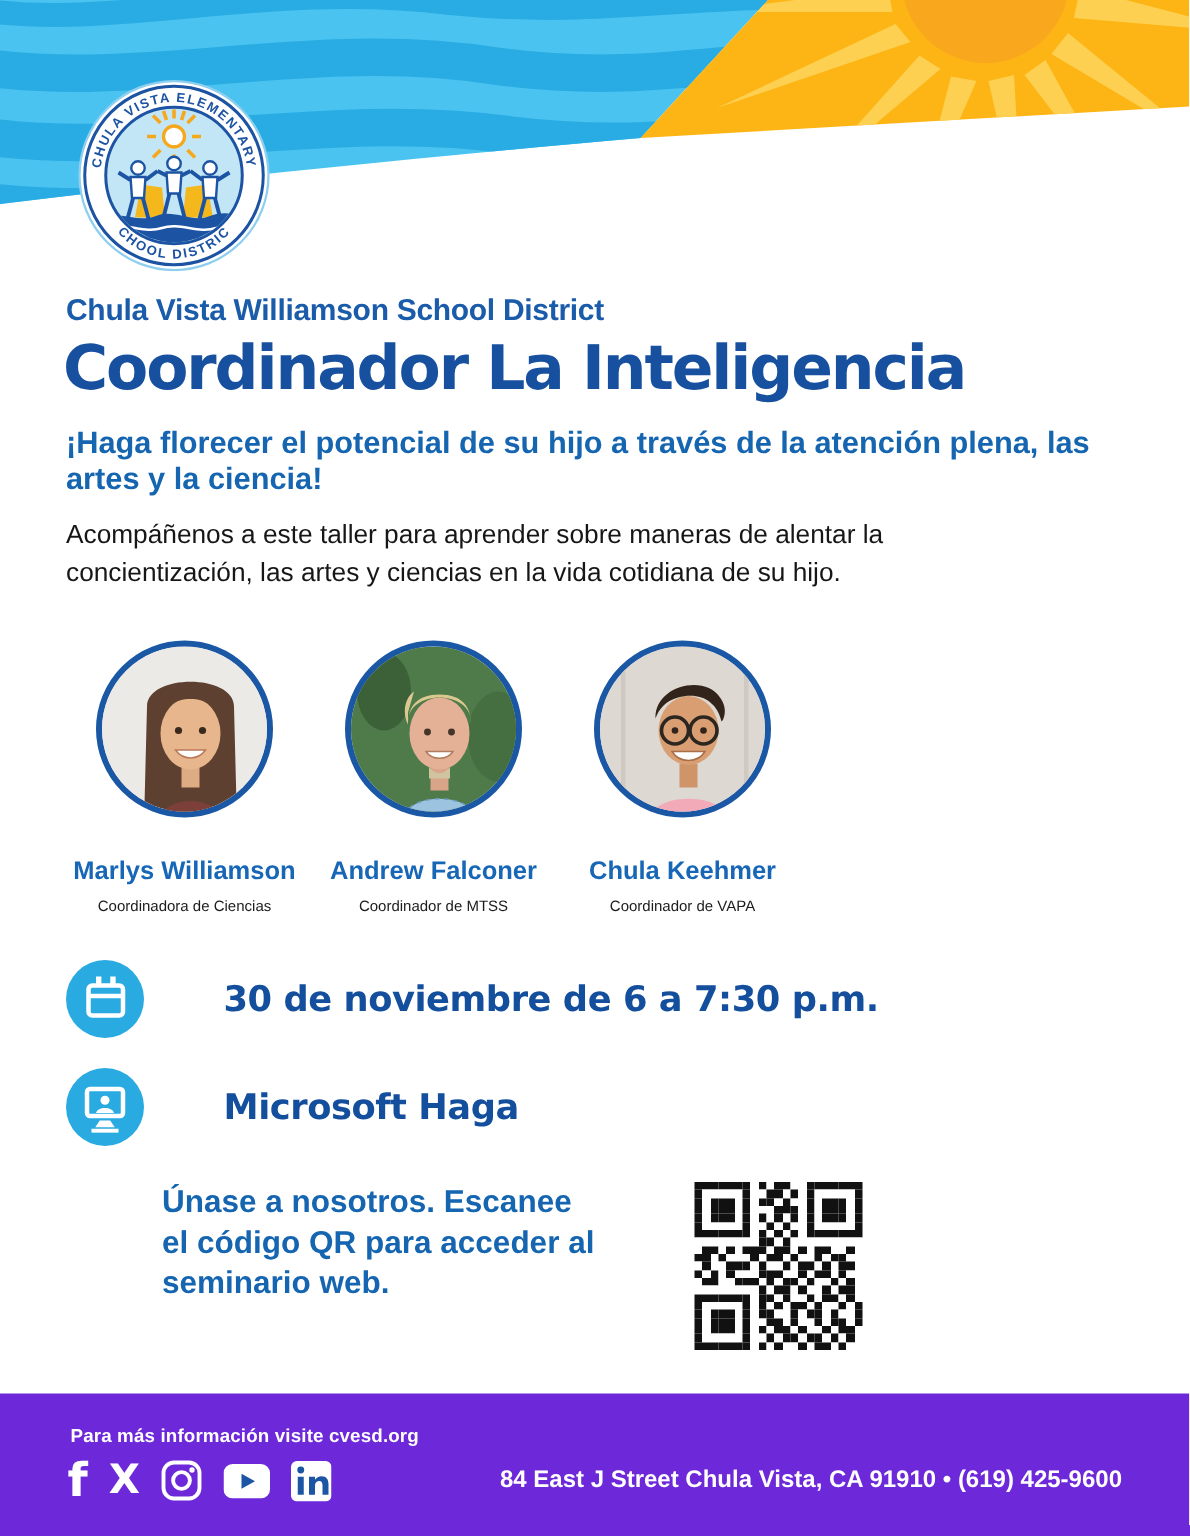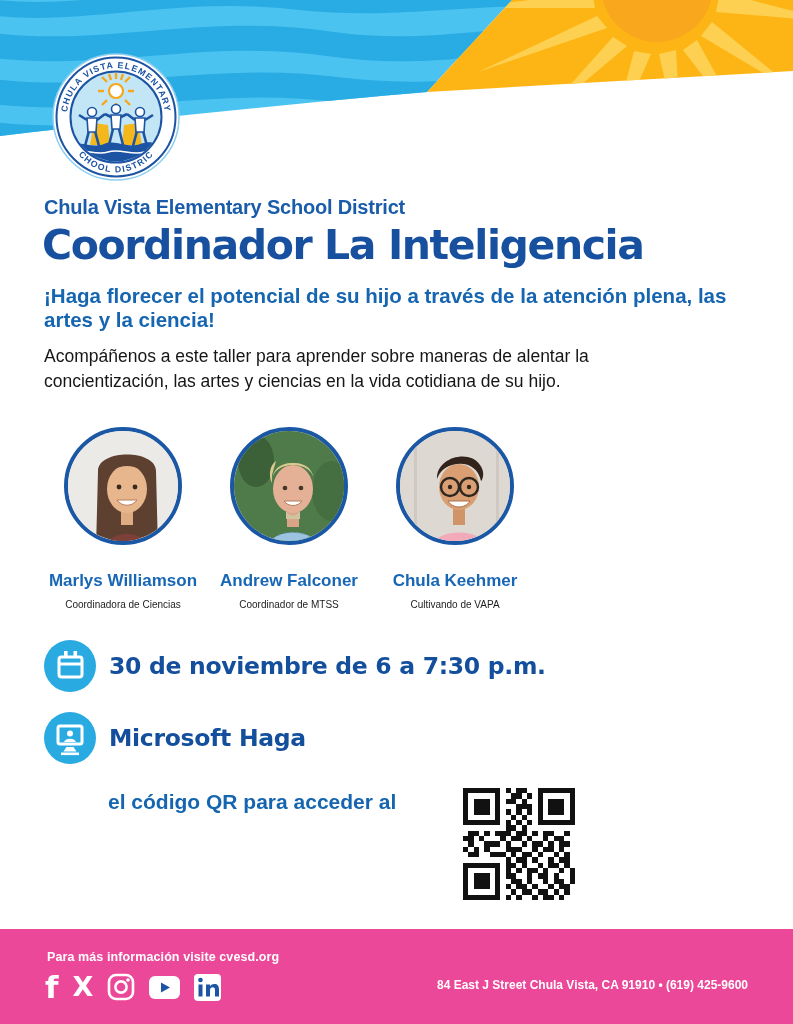--- a/index.html
+++ b/index.html
@@ -38,21 +38,21 @@
   .person { width:166px; display:flex; flex-direction:column; align-items:center; text-align:center; }
   .avatar {
     width:118px; height:118px; border-radius:50%;
     border:4px solid #1a57a5; overflow:hidden; background:#e8e6e3;
   }
   .avatar svg { display:block; width:118px; height:118px; }
   .person-name { margin-top:26px; font-size:17px; font-weight:700; color:#1767b6; white-space:nowrap; }
   .person-role { margin-top:8px; font-size:10px; color:#1c1c1c; white-space:nowrap; }
 
   
-  .info-row { position:absolute; left:44px; display:flex; align-items:center; }
+  .info-row { position:absolute; left:44px; display:flex; align-items:center;gap:40px; }
   .info-row.date-row  { top:640px; }
   .info-row.teams-row { top:712px; }
   .round-icon {
     width:52px; height:52px; border-radius:50%; background:#29abe2;
     display:flex; align-items:center; justify-content:center; flex:none;
   }
   .info-label {
     margin-left:13px; font-family:"DejaVu Sans", sans-serif;
     font-size:23.5px; font-weight:700; color:#134f9d; letter-spacing:-0.3px;
     white-space:nowrap;
@@ -64,28 +64,28 @@
     position:absolute; left:463px; top:788px; width:112px; height:112px;
     display:grid; grid-template-columns:repeat(21,1fr); grid-template-rows:repeat(21,1fr);
     background:#ffffff;
   }
   .qr-code .m1 { background:#111111; }
   .qr-code .m0 { background:#ffffff; }
 
   
   .footer {
     position:absolute; left:0; bottom:0; width:793px; height:95px;
-    background:#ec4899; color:#ffffff;
+    background:#6d28d9; color:#ffffff;
   }
   .footer-info { position:absolute; left:47px; top:21px; font-size:12.5px; font-weight:700; letter-spacing:0.1px; }
   .social-row { position:absolute; left:45px; top:41px; display:flex; align-items:center; gap:14px; height:34px; }
   .soc { display:flex; align-items:center; justify-content:center; cursor:pointer; }
   .soc-f { font-size:31px; font-weight:700; line-height:30px; font-family:"DejaVu Sans", sans-serif; }
   .soc-x { font-size:27px; font-weight:700; line-height:30px; font-family:"DejaVu Sans", sans-serif; }
-  .footer-address { position:absolute; right:45px; top:49px; font-size:12px; font-weight:700; white-space:nowrap; }
+  .footer-address { position:absolute; right:45px; top:49px; font-size:16px; font-weight:700; white-space:nowrap; }
 </style>
 </head>
 <body>
 
 <div class="page">
 
   <svg class="header-art" viewBox="0 0 793 220" aria-hidden="true">
     <defs>
       <clipPath id="blueClip">
           <path d="M0,0 H512 L427,92 C300,103 140,119 0,136 Z"></path>
@@ -178,21 +178,21 @@
       <path d="M20,99 C32,95 44,103 56,99 C68,95 80,103 92,99 C100,96 106,99 110,98" fill="none" stroke="#ffffff" stroke-width="1.6"></path>
     </g>
     <text font-size="8.8" font-weight="700" fill="#1c53a3" letter-spacing="1.1" font-family="Liberation Sans, sans-serif">
       <textPath href="#arcTop" startOffset="50%" text-anchor="middle">CHULA VISTA ELEMENTARY</textPath>
     </text>
     <text font-size="8.8" font-weight="700" fill="#1c53a3" letter-spacing="1.3" font-family="Liberation Sans, sans-serif">
       <textPath href="#arcBottom" startOffset="50%" text-anchor="middle">SCHOOL DISTRICT</textPath>
     </text>
   </svg>
 
-  <div class="district">Chula Vista Elementary School District</div>
+  <div class="district">Chula Vista Williamson School District</div>
   <h1 class="title">Coordinador La Inteligencia</h1>
   <div class="subtitle">¡Haga florecer el potencial de su hijo a través de la atención plena, las artes y la ciencia!</div>
   <div class="body-text">Acompáñenos a este taller para aprender sobre maneras de alentar la concientización, las artes y ciencias en la vida cotidiana de su hijo.</div>
 
   <div class="people">
 
     <div class="person">
       <div class="avatar">
         <svg viewBox="0 0 118 118">
           <rect width="118" height="118" fill="#eceae7"></rect>
@@ -244,21 +244,21 @@
           <path d="M37,48 C36,26 70,18 80,34 C86,42 82,50 81,50 C78,36 66,30 52,34 C44,36 39,42 37,48 Z" fill="#33241b"></path>
           <circle cx="50" cy="56" r="9" fill="none" stroke="#2c2620" stroke-width="2.4"></circle>
           <circle cx="69" cy="56" r="9" fill="none" stroke="#2c2620" stroke-width="2.4"></circle>
           <line x1="59" y1="55" x2="60" y2="55" stroke="#2c2620" stroke-width="2.4"></line>
           <circle cx="50" cy="56" r="2.2" fill="#33241b"></circle>
           <circle cx="69" cy="56" r="2.2" fill="#33241b"></circle>
           <path d="M48,70 C53,78 65,78 70,70 Z" fill="#ffffff" stroke="#a86e48" stroke-width="1"></path>
         </svg>
       </div>
       <div class="person-name">Chula Keehmer</div>
-      <div class="person-role">Cultivando de VAPA</div>
+      <div class="person-role">Coordinador de VAPA</div>
     </div>
 
   </div>
 
   <div class="info-row date-row">
     <span class="round-icon">
       <svg width="52" height="52" viewBox="0 0 52 52">
         <rect x="15" y="17" width="23" height="20" rx="2.5" fill="none" stroke="#ffffff" stroke-width="3"></rect>
         <line x1="15" y1="24" x2="38" y2="24" stroke="#ffffff" stroke-width="3"></line>
         <rect x="20" y="11" width="3.6" height="7" fill="#ffffff"></rect>
@@ -275,21 +275,23 @@
         <circle cx="26" cy="21.5" r="3" fill="#ffffff"></circle>
         <path d="M20,30 C21,25.5 31,25.5 32,30 Z" fill="#ffffff"></path>
         <path d="M22.5,35 H29.5 L32.5,39.5 H19.5 Z" fill="#ffffff"></path>
         <rect x="17" y="40.5" width="18" height="2.6" fill="#ffffff"></rect>
       </svg>
     </span>
     <span class="info-label">Microsoft Haga</span>
   </div>
 
   <div class="qr-text">
+    <div>Únase a nosotros. Escanee</div>
     <div>el código QR para acceder al</div>
+    <div>seminario web.</div>
   </div>
   <div class="qr-code" id="qr-code" title="">
       <span class="m1"></span>
       <span class="m1"></span>
       <span class="m1"></span>
       <span class="m1"></span>
       <span class="m1"></span>
       <span class="m1"></span>
       <span class="m1"></span>
       <span class="m0"></span>

